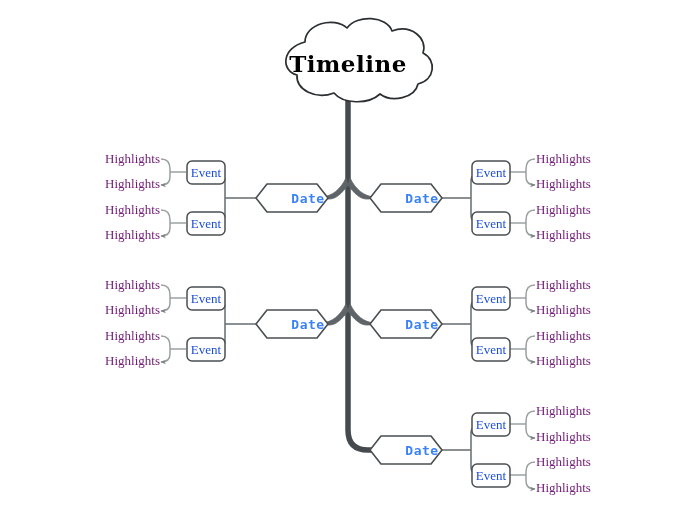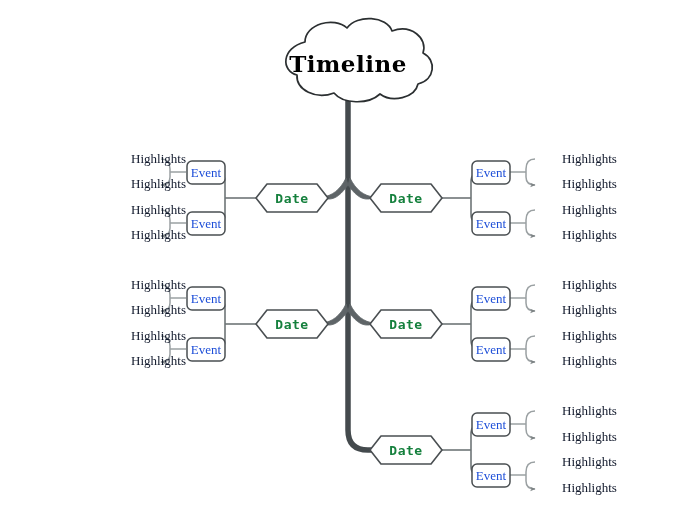--- a/index.html
+++ b/index.html
@@ -33,33 +33,33 @@
     font-family: "DejaVu Serif", serif;
     font-weight: bold;
     font-size: 23px;
     color: #000000;
     letter-spacing: 0.5px;
   }
   .date-label {
     font-family: "DejaVu Sans Mono", monospace;
     font-weight: bold;
     font-size: 13px;
-    color: #15803d;
+    color: #3b82f6;
     letter-spacing: 0.5px;
+    margin-left: 16px;
   }
   .event-label {
     font-family: "Liberation Serif", serif;
     font-size: 13px;
     color: #1d4ed8;
   }
   .highlight-label {
     font-family: "Liberation Serif", serif;
     font-size: 13px;
-    color: #0f172a;
-    margin-left: 26px;
+    color: #701a75;
   }
   .ctr {
     transform: translate(-50%, -50%);
   }
   .lft {
     transform: translate(0, -50%);
   }
   .rgt {
     transform: translate(-100%, -50%);
   }

